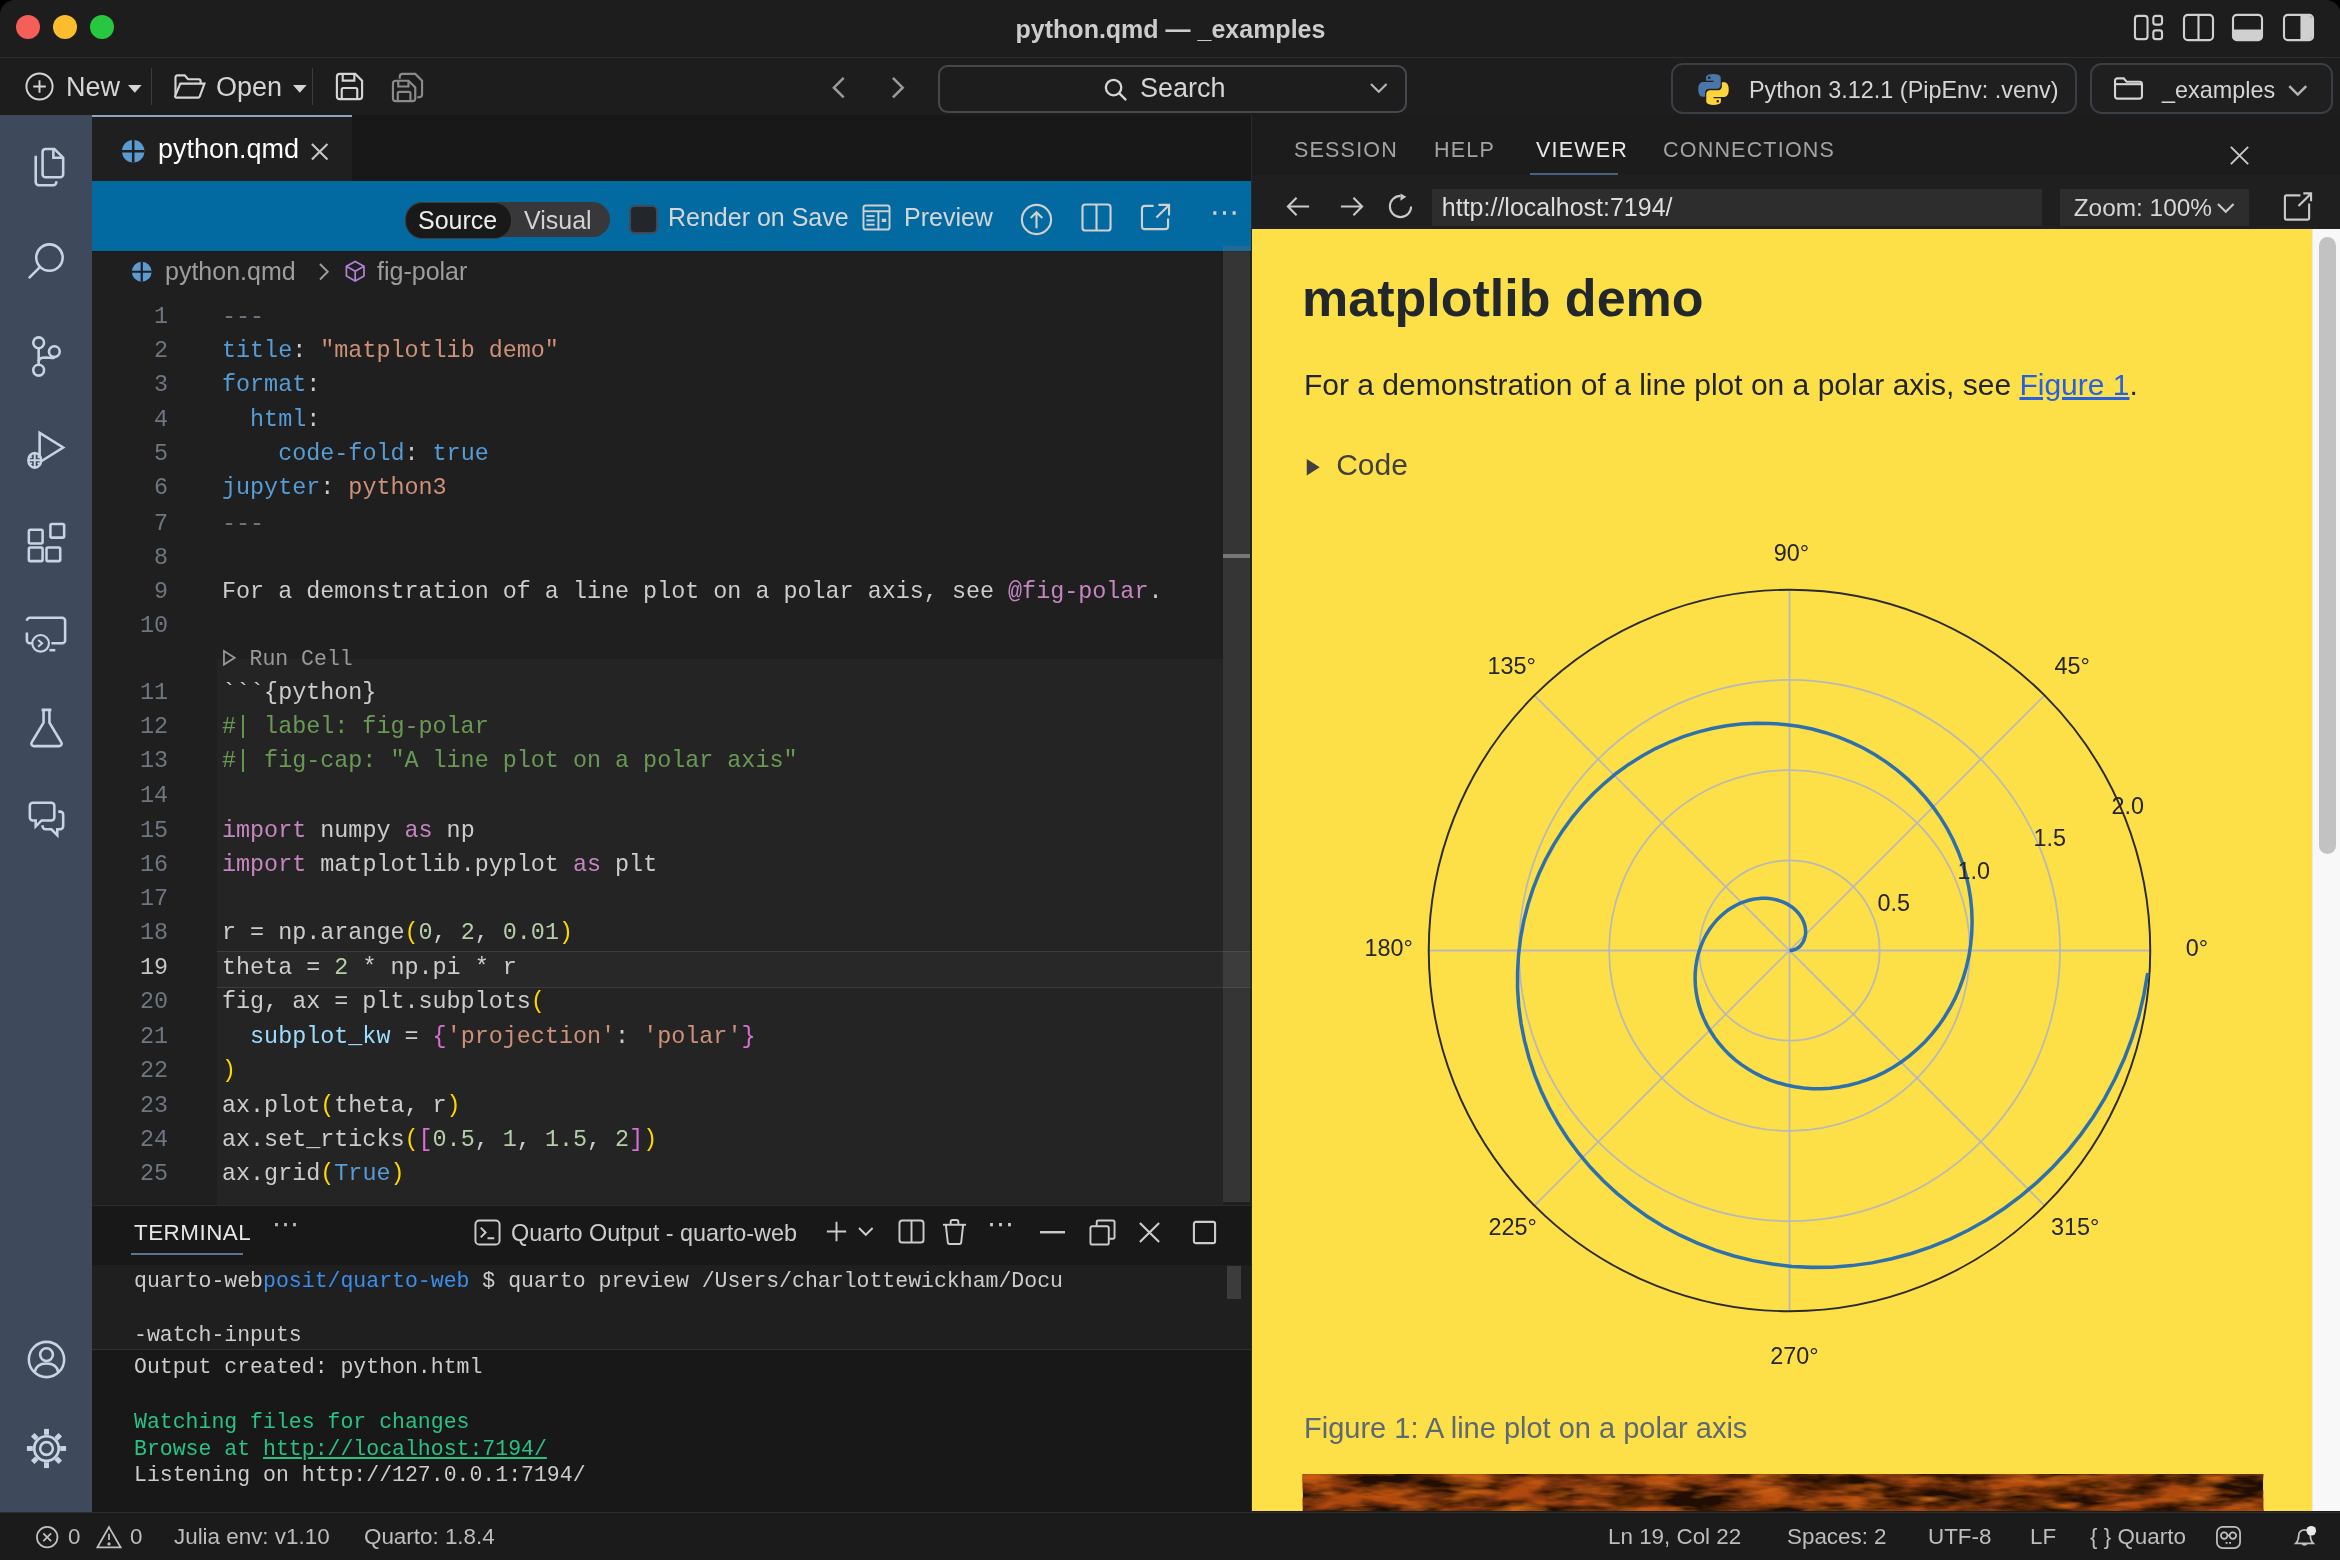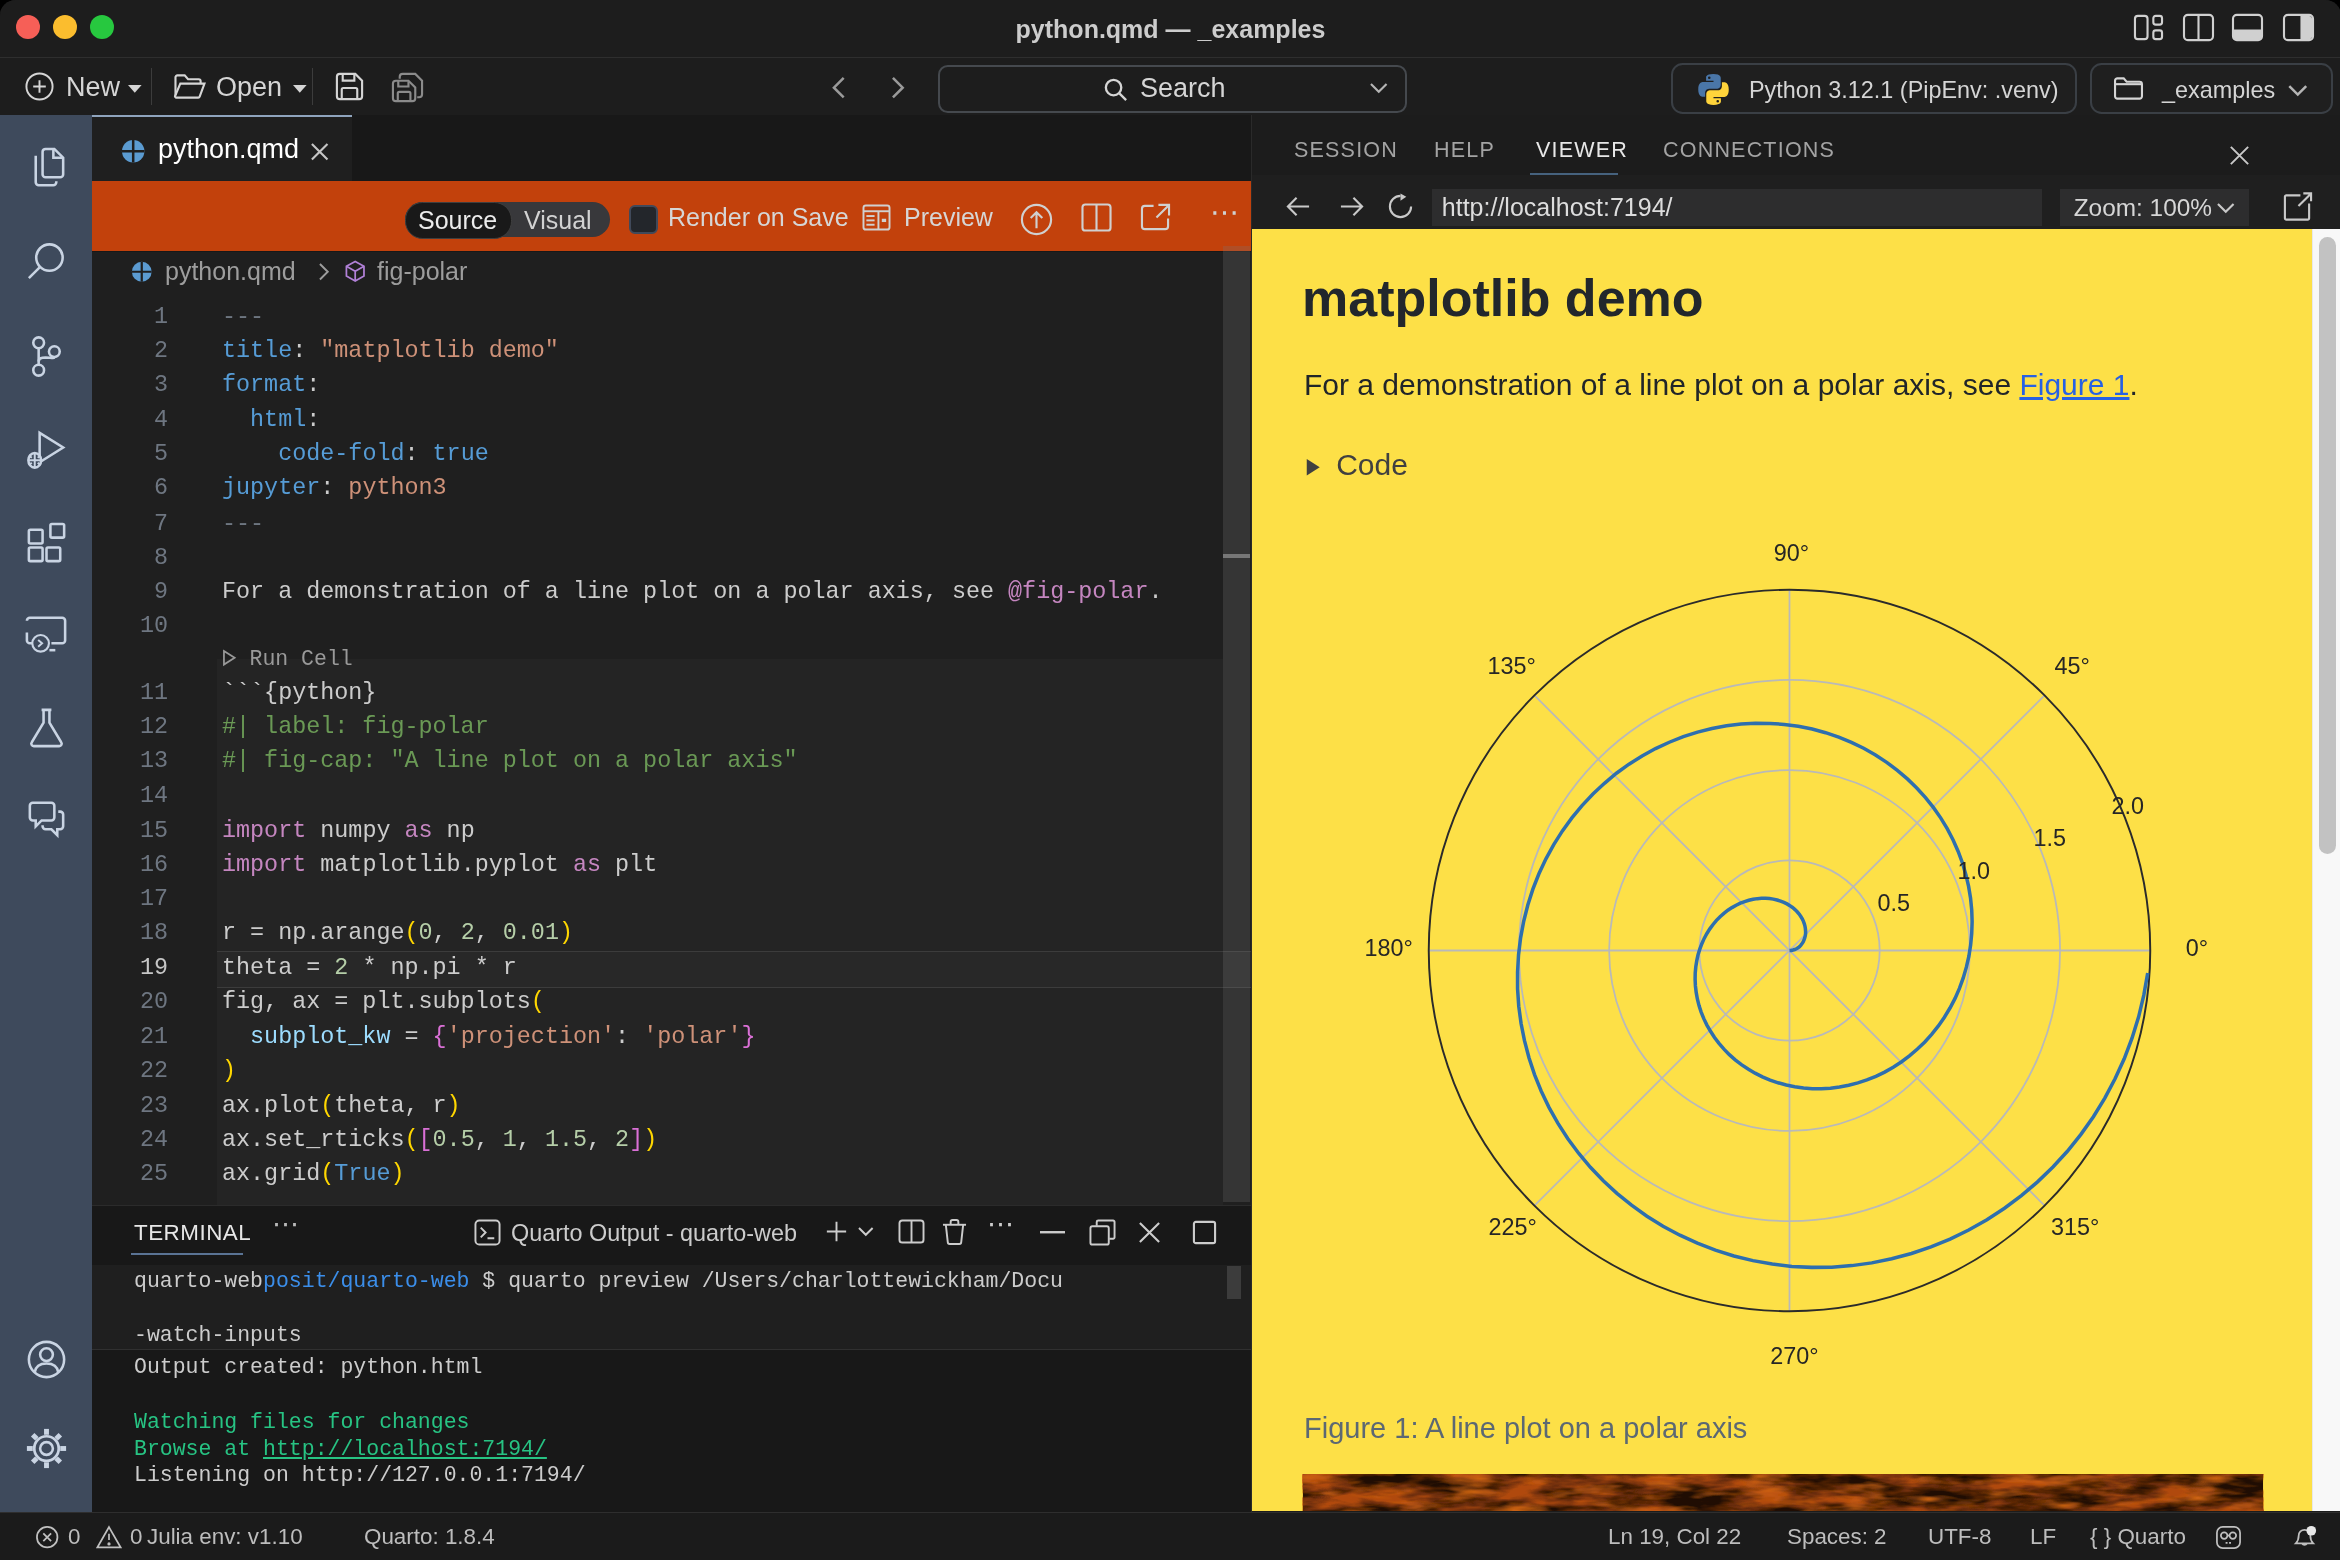--- a/index.html
+++ b/index.html
@@ -15,21 +15,21 @@
   #toolbar{left:0;top:58px;width:2341px;height:58px;background:#1d1d1d;}
   .tbtxt{color:#d5d5d5;font-size:27px;top:13.7px;}
   .tbdiv{top:9.8px;width:1px;height:37px;background:#3c3c3c;}
   #searchbox{left:938px;top:6.8px;width:465px;height:44px;border:2px solid #45494e;border-radius:9.8px;background:#1d1d1d;}
   .pillbtn{top:4.9px;height:47px;border:2px solid #3a3f45;border-radius:11.7px;background:#1f1f1f;}
   
   #actbar{left:0;top:115px;width:92px;height:1397px;background:#3e4a5c;}
   
   #tabbar{left:92px;top:115px;width:1160px;height:66px;background:#181818;}
   #tab1{left:0px;top:0px;width:260px;height:66px;background:#1f1f1f;border-top:2px solid #8fa4bd;}
-  #edtoolbar{left:92px;top:181px;width:1160px;height:70px;background:#c2410c;}
+  #edtoolbar{left:92px;top:181px;width:1160px;height:70px;background:#0369a1;}
   #breadcrumb{left:92px;top:252px;width:1160px;height:39px;background:#1f1f1f;color:#9d9d9d;font-size:25px;}
   #codearea{left:92px;top:291px;width:1160px;height:915px;background:#1f1f1f;overflow:hidden;}
   .cl{position:absolute;left:0;width:1160px;height:35px;line-height:35px;font-size:23.4px;font-family:"Liberation Mono",monospace;color:#cccccc;white-space:pre;}
   .ln{position:absolute;left:0;width:76px;text-align:right;color:#6e7681;}
   .ct{position:absolute;left:130px;}
   .yk{color:#569cd6;}    
   .st{color:#ce9178;}    
   .kw{color:#c586c0;}    
   .cm{color:#6a9955;}    
   .nu{color:#b5cea8;}    
@@ -357,21 +357,21 @@
       <circle cx="12.5" cy="12.5" r="10.5"></circle>
         <path d="M8.5 8.5 l8 8 M16.5 8.5 l-8 8"></path>
     </svg>
     <span class="abs sbi" style="left:68px;">0</span>
     <svg class="abs" style="left:96px;top:11.7px;" width="26" height="24.4" viewBox="0 0 27 25" fill="none" stroke="#c0c0c0" stroke-width="1.8">
       <path d="M13.5 2 L25.5 23 H1.5 Z"></path>
         <line x1="13.5" y1="9" x2="13.5" y2="15.5"></line>
         <circle cx="13.5" cy="19.5" r="0.8" fill="#c0c0c0"></circle>
     </svg>
     <span class="abs sbi" style="left:130px;">0</span>
-    <span class="abs sbi" style="left:147px;">Julia env: v1.10</span>
+    <span class="abs sbi" style="left:174px;">Julia env: v1.10</span>
     <span class="abs sbi" style="left:364px;">Quarto: 1.8.4</span>
     <span class="abs sbi" style="left:1608px;">Ln 19, Col 22</span>
     <span class="abs sbi" style="left:1787px;">Spaces: 2</span>
     <span class="abs sbi" style="left:1928px;">UTF-8</span>
     <span class="abs sbi" style="left:2030px;">LF</span>
     <span class="abs sbi" style="left:2090px;">{ } Quarto</span>
     <svg class="abs" style="left:2214px;top:10.7px;" width="29" height="27" viewBox="0 0 30 28" fill="none" stroke="#c0c0c0" stroke-width="1.8">
       <rect x="3" y="3" width="24" height="22" rx="6"></rect>
         <circle cx="10.5" cy="12" r="3.4"></circle>
         <circle cx="19.5" cy="12" r="3.4"></circle>

